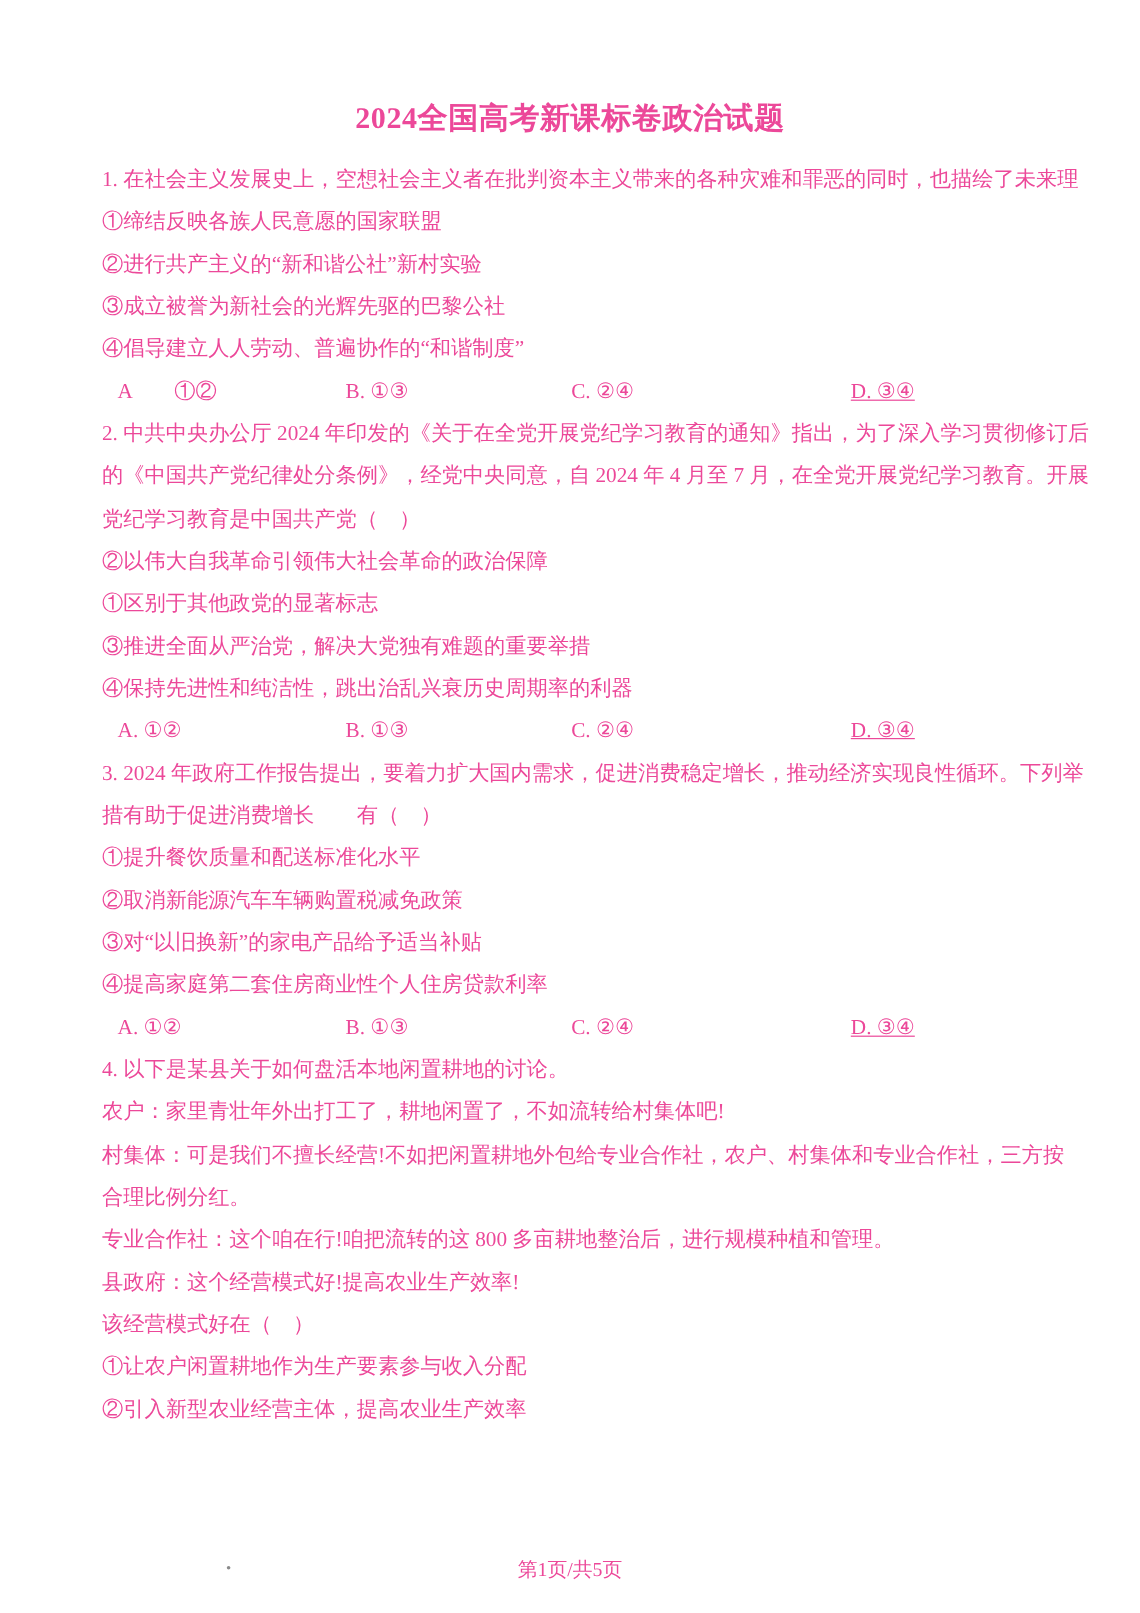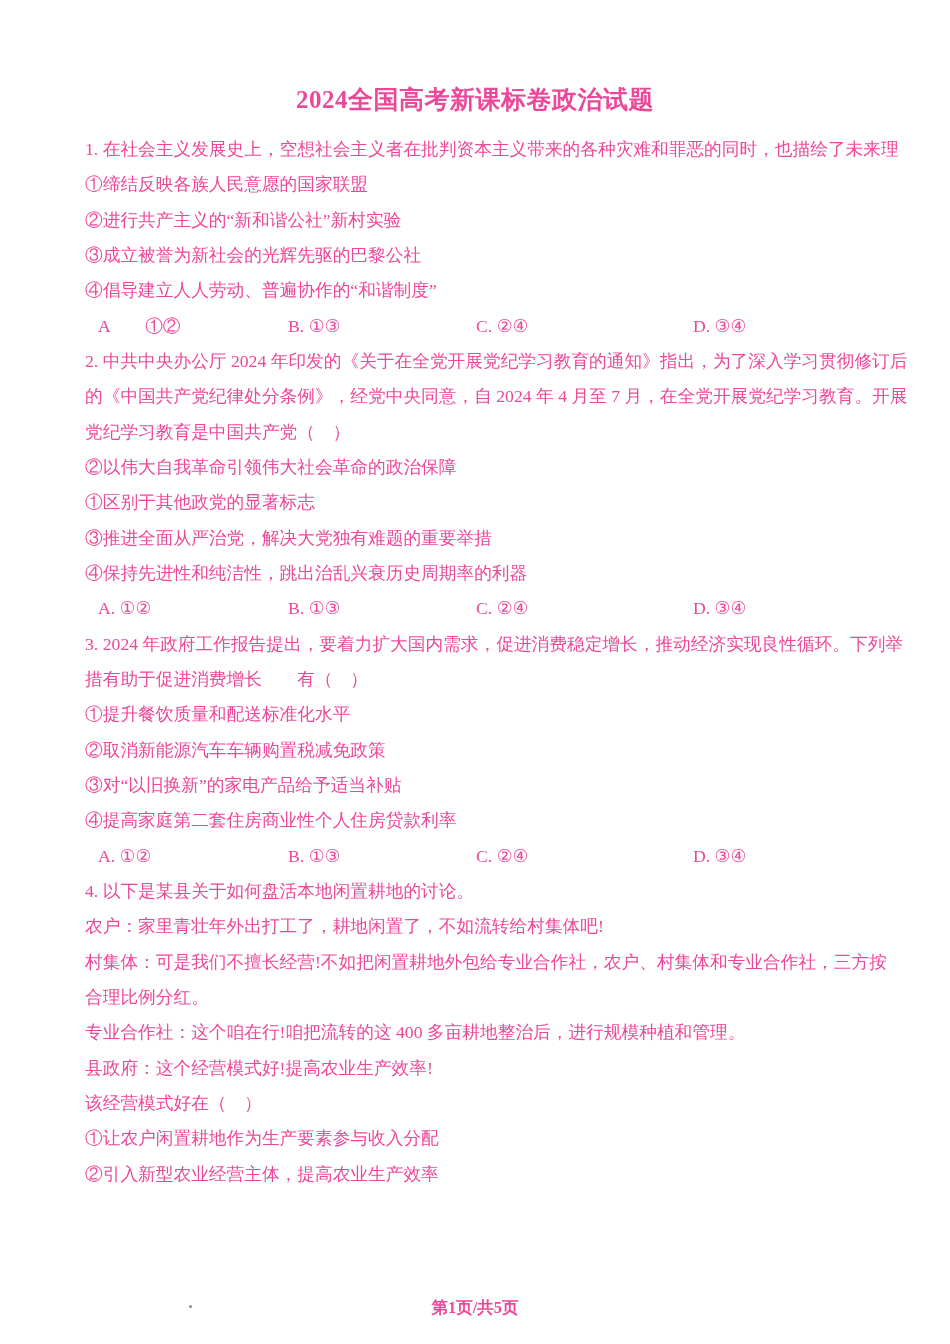--- a/index.html
+++ b/index.html
@@ -36,30 +36,29 @@
     line-height: 35.34px;
     font-size: 17.7px;
     white-space: pre;
     overflow: visible;
   }
   .line.options { position: relative; margin-left: 13px; }
   .opt { position: absolute; top: 0; white-space: pre; }
   .opt.a { left: 0; }
   .opt.b { left: 190px; }
   .opt.c { left: 378px; }
-  .opt.d { left: 595px; }
+  .opt.d { left: 611px; text-decoration: underline; }
   .footer {
     position: absolute;
     top: 1297px;
     left: 0;
     width: 950px;
     text-align: center;
     font-size: 16.5px;
     line-height: 22px;
-    font-weight: bold;
   }
   .stray-dot {
     position: absolute;
     left: 189px;
     top: 1305px;
     width: 3px;
     height: 3px;
     border-radius: 50%;
     background: #8a8a8a;
   }
@@ -109,21 +108,21 @@
       <span class="opt a">A. ①②</span>
       <span class="opt b">B. ①③</span>
       <span class="opt c">C. ②④</span>
       <span class="opt d">D. ③④</span>
     </div>
 
     <div class="line">4. 以下是某县关于如何盘活本地闲置耕地的讨论。</div>
     <div class="line">农户：家里青壮年外出打工了，耕地闲置了，不如流转给村集体吧!</div>
     <div class="line">村集体：可是我们不擅长经营!不如把闲置耕地外包给专业合作社，农户、村集体和专业合作社，三方按</div>
     <div class="line">合理比例分红。</div>
-    <div class="line">专业合作社：这个咱在行!咱把流转的这 400 多亩耕地整治后，进行规模种植和管理。</div>
+    <div class="line">专业合作社：这个咱在行!咱把流转的这 800 多亩耕地整治后，进行规模种植和管理。</div>
     <div class="line">县政府：这个经营模式好!提高农业生产效率!</div>
     <div class="line">该经营模式好在（　）</div>
     <div class="line">①让农户闲置耕地作为生产要素参与收入分配</div>
     <div class="line">②引入新型农业经营主体，提高农业生产效率</div>
 
   </div>
 
   <div class="stray-dot"></div>
 
   <div class="footer">第1页/共5页</div>

